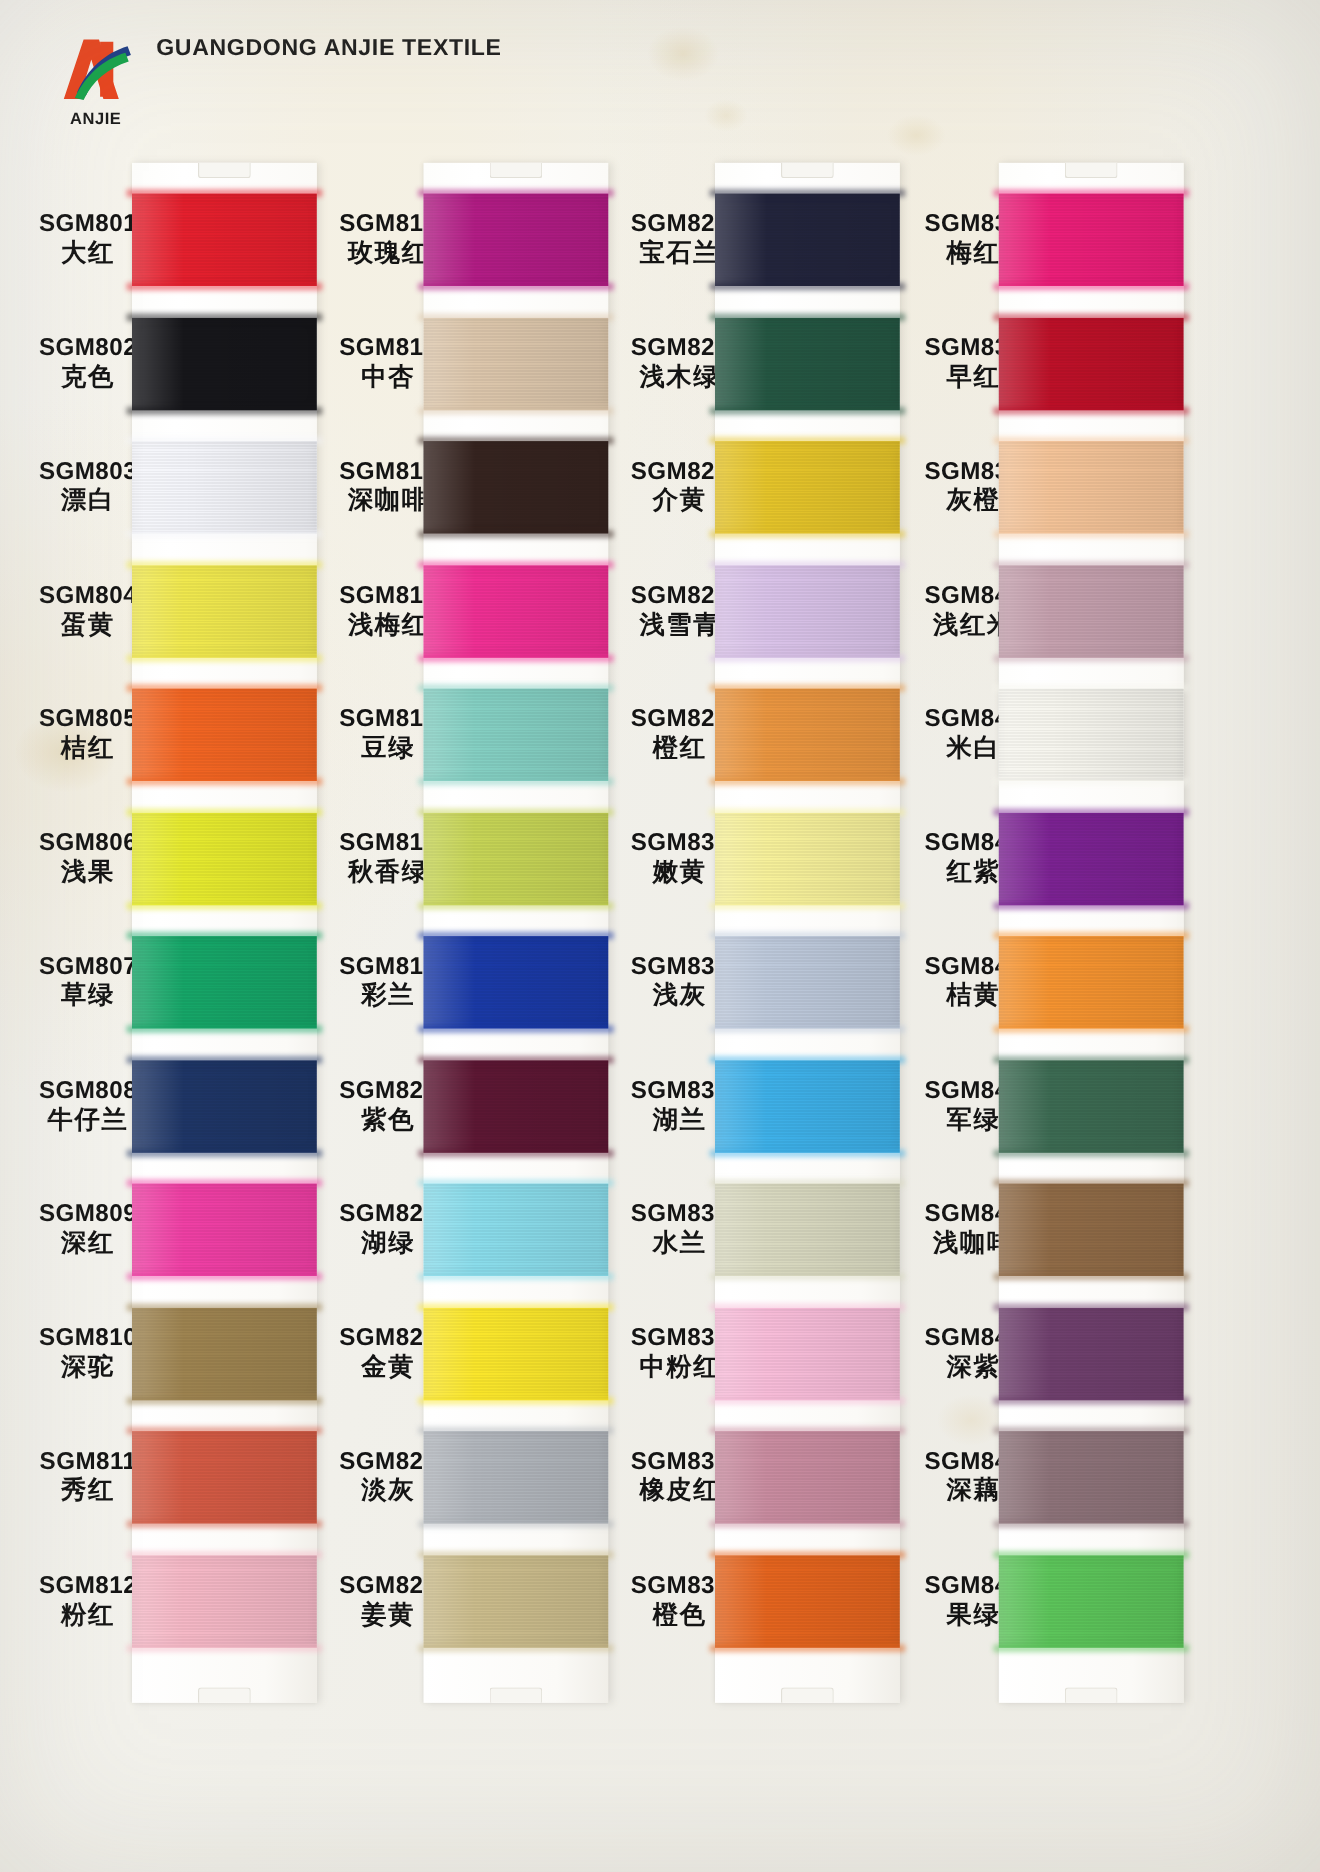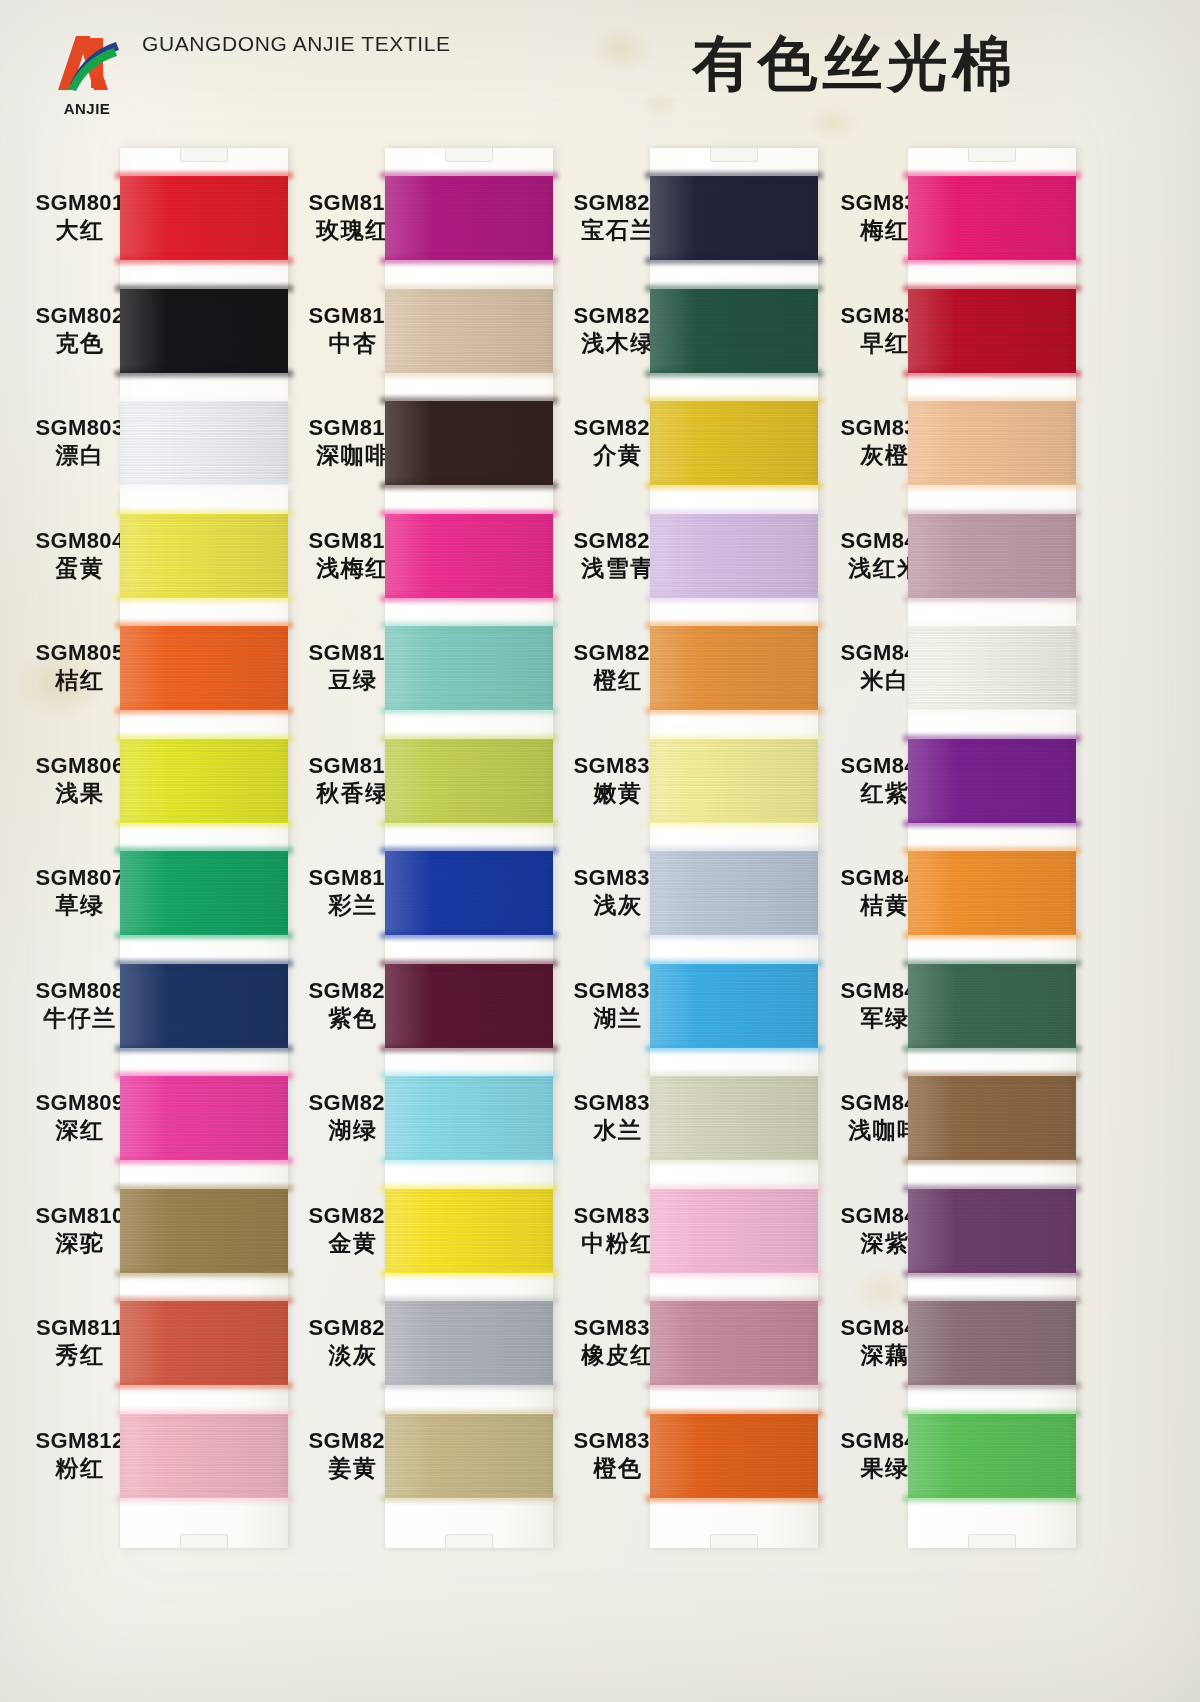--- a/index.html
+++ b/index.html
@@ -32,21 +32,21 @@
   .logo-sub{
     position:absolute;left:0;top:74px;width:74px;text-align:center;
     font-size:15px;font-weight:700;letter-spacing:.5px;color:#1a1a1a;
   }
   .brand-text{margin-left:18px;}
   .brand-cn{
     font-size:47px;line-height:50px;font-weight:700;color:#141414;
     letter-spacing:1px;font-family:"DejaVu Sans","Liberation Sans",sans-serif;
   }
   .brand-en{
-    font-size:21px;line-height:26px;font-weight:400;color:#1d1d1d;
+    font-size:21px;line-height:26px;font-weight:700;color:#1d1d1d;
     letter-spacing:.6px;margin-top:5px;
   }
   .card-title{
     position:absolute;left:640px;top:24px;width:430px;text-align:center;
     font-size:60px;line-height:78px;font-weight:700;color:#1a1a1a;
     letter-spacing:5px;font-family:"DejaVu Sans","Liberation Sans",sans-serif;
   }
 
   
   .strip{
@@ -121,21 +121,20 @@
         <path d="M20 56 C30 34 46 20 66 14 L69 22 C50 28 36 41 28 59 Z" fill="#1d3d86"></path>
         <path d="M18 61 C28 40 44 26 64 20 L67 28 C48 34 34 46 26 63 Z" fill="#16a34a"></path>
       </svg>
     </div>
     <div class="logo-sub">ANJIE</div>
     <div class="brand-text">
       <div class="brand-en">GUANGDONG ANJIE TEXTILE</div>
     </div>
   </div>
 
-  <div class="card-title">有色丝光棉</div>
 </header>
 
 <main id="chart-root">
     <div class="label" style="left: 5px; top: 189px;">
       <div class="code">SGM801</div>
       <div class="name">大红</div>
     </div>
     <div class="label" style="left: 5px; top: 301.5px;">
       <div class="code">SGM802</div>
       <div class="name">克色</div>

